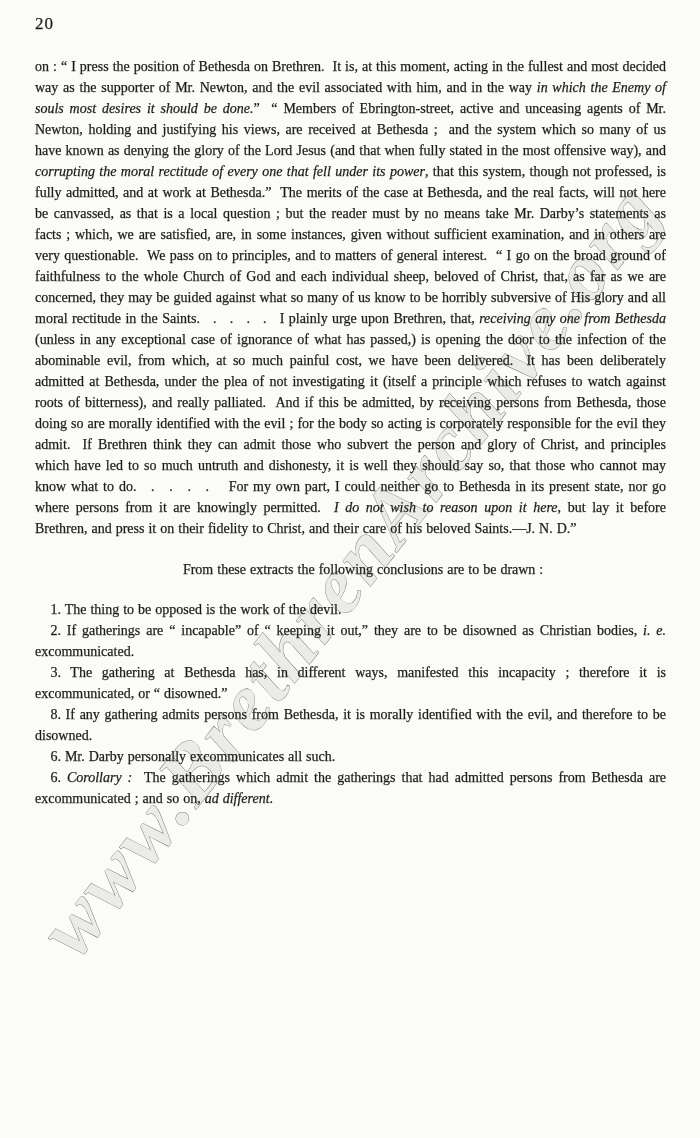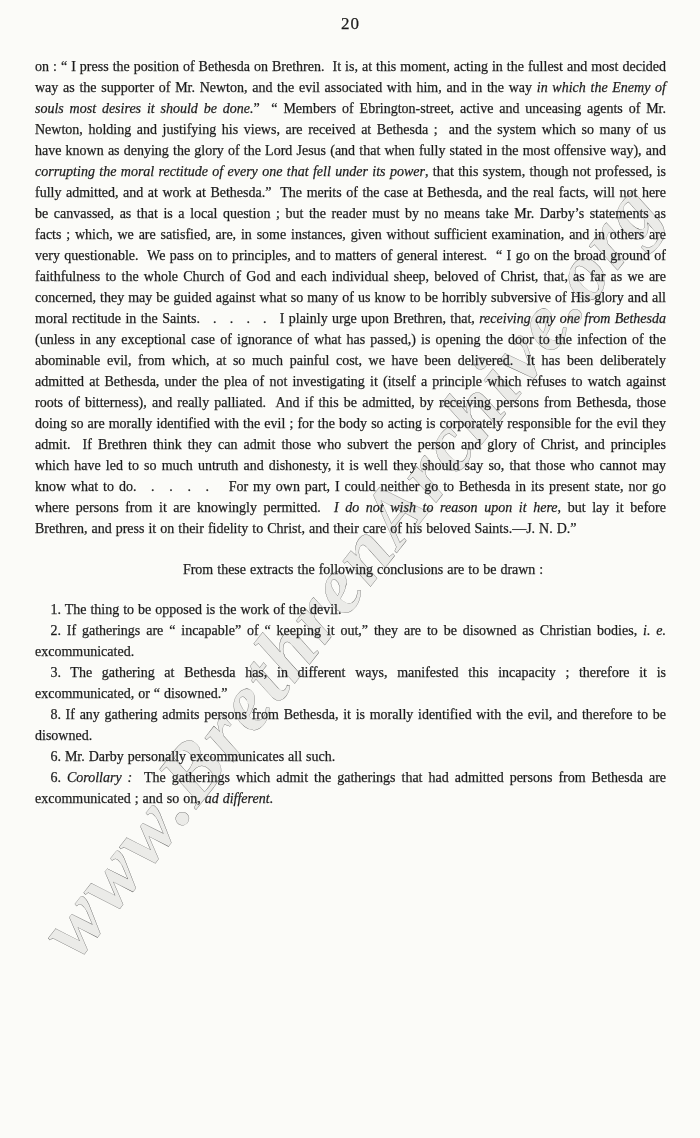--- a/index.html
+++ b/index.html
@@ -11,21 +11,21 @@
   .page {
     position: relative;
     width: 700px; height: 1138px;
     box-sizing: border-box;
     padding: 14px 34px 0 35px;
     font-family: "Liberation Serif", "DejaVu Serif", serif;
     color: #191919;
     -webkit-text-stroke: 0.25px #2a2a2a;
   }
   .pageno {
-    text-align: center;
+    text-align: left;
     font-size: 17px;
     letter-spacing: 1px;
     margin: 0 0 22px 0;
   }
   .bodytext p {
     margin: 0;
     font-size: 14px;
     line-height: 21px;
     text-align: justify;
     word-spacing: 0.5px;

